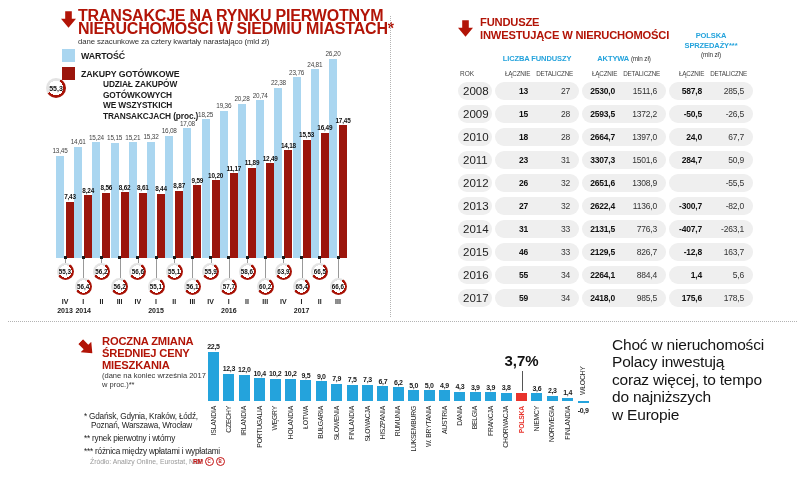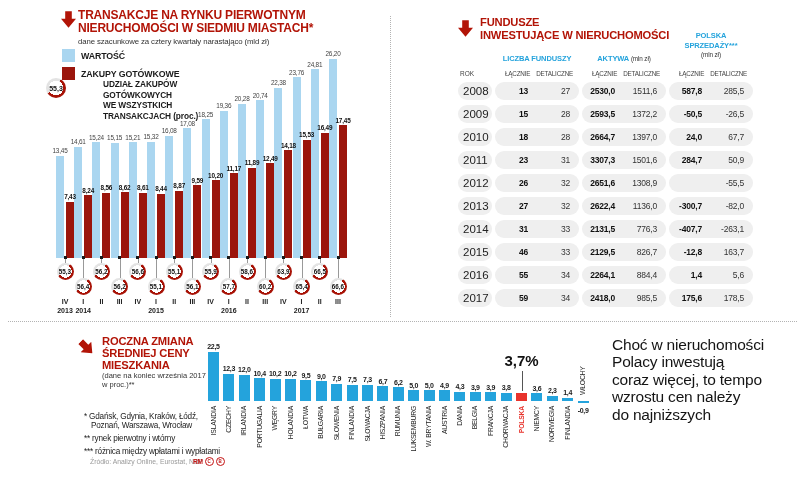--- a/index.html
+++ b/index.html
@@ -10,21 +10,21 @@
 
   
   .arr{position:absolute;}
   .arr svg{display:block;}
   #tx-arrow{left:61px;top:11px;}
   #ft-arrow{left:458px;top:20px;}
   #pc-arrow{left:79px;top:339px;}
   .arr-diag svg{transform:rotate(-45deg);transform-origin:center;}
 
   
-  #tx-title{position:absolute;left:78px;top:9px;font-size:12px;line-height:13px;color:#b21407;letter-spacing:-0.2px;}
+  #tx-title{position:absolute;left:78px;top:9px;font-size:16px;line-height:13px;color:#b21407;letter-spacing:-0.2px;}
   .tl{display:block;}
   #tx-subtitle{position:absolute;left:78px;top:37px;font-size:7.8px;color:#333;letter-spacing:-0.1px;}
   .leg{position:absolute;left:62px;display:flex;align-items:center;gap:6px;}
   .sw{width:13px;height:13px;display:inline-block;}
   .sw-blue{background:#aad6f0;}
   .sw-red{background:#9b150c;}
   .leg-t{font-size:8.8px;font-weight:700;color:#1a1a1a;letter-spacing:-0.1px;}
   #share-legend{position:absolute;left:46px;top:78px;display:flex;gap:9px;align-items:flex-start;}
   #share-legend-text{font-size:8.3px;font-weight:700;line-height:10.5px;color:#1a1a1a;padding-top:1px;letter-spacing:-0.1px;}
 
@@ -572,18 +572,18 @@
         <div class="pval" style="left: 349.7px; top: 51.42px;">1,4</div>
         <div class="cname" style="left: 355.7px; top: 68px;">FINLANDIA</div>
         <div class="pbar" style="left: 369.6px; top: 63px; width: 11px; height: 1.98px;"></div>
         <div class="pval" style="left: 365.1px; top: 69px;">-0,9</div>
         <div class="cname neg" style="left: 371.1px; top: 57px;">WŁOCHY</div>
       </div>
     <div id="callout">
         <div class="co-line">Choć w nieruchomości</div>
         <div class="co-line">Polacy inwestują</div>
         <div class="co-line">coraz więcej, to tempo</div>
-        <div class="co-line">wzrostu cen należy</div>
         <div class="co-line">do najniższych</div>
+        <div class="co-line">w Europie</div>
       </div>
   </section>
 
 </div>
 
 </body></html>

